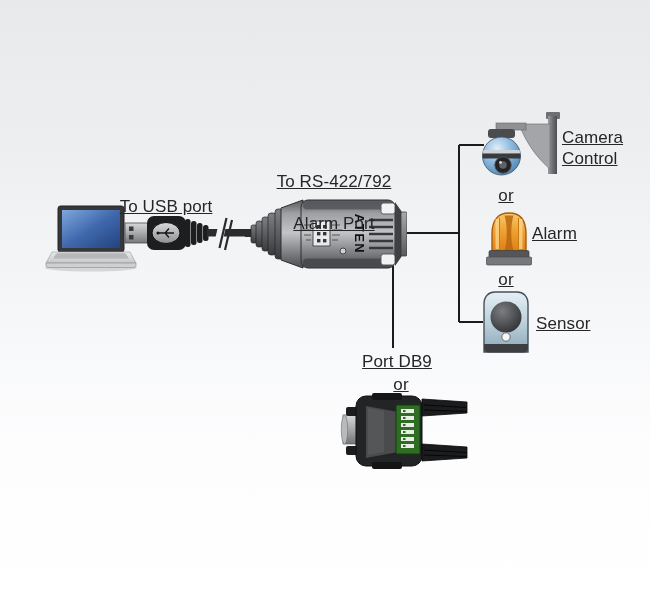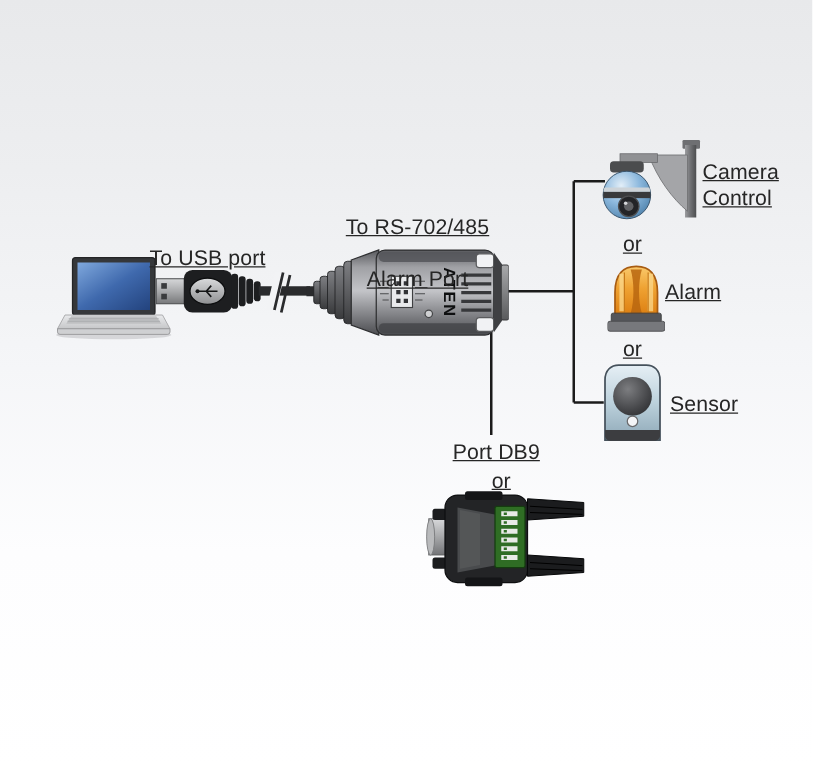--- a/index.html
+++ b/index.html
@@ -246,21 +246,21 @@
       </g>
     </g>
     <polygon points="82,7 127,10 127,21 82,24" fill="#1b1c1e" stroke="#060708" stroke-width="0.8"></polygon>
     <polygon points="82,52 127,55 127,66 82,69" fill="#1b1c1e" stroke="#060708" stroke-width="0.8"></polygon>
     <path d="M84,13 L126,15.5 M84,18 L126,19.5 M84,58 L126,60.5 M84,63 L126,64.5" stroke="#000" stroke-width="0.8"></path>
   </svg>
 
   <div class="label center" style="left:112px;top:196px;width:108px">To USB port</div>
 
   <div class="label center" style="left:264px;top:150px;width:140px">
-    <span>To RS-702/485</span><br>
+    <span>To RS-422/792</span><br>
     <span>Alarm Port</span>
   </div>
 
   <div class="label" style="left:562px;top:127px;width:72px">Camera Control</div>
 
   <div class="label center" style="left:480px;top:185px;width:52px">or</div>
 
   <div class="label" style="left:532px;top:223px">Alarm</div>
 
   <div class="label center" style="left:480px;top:269px;width:52px">or</div>

